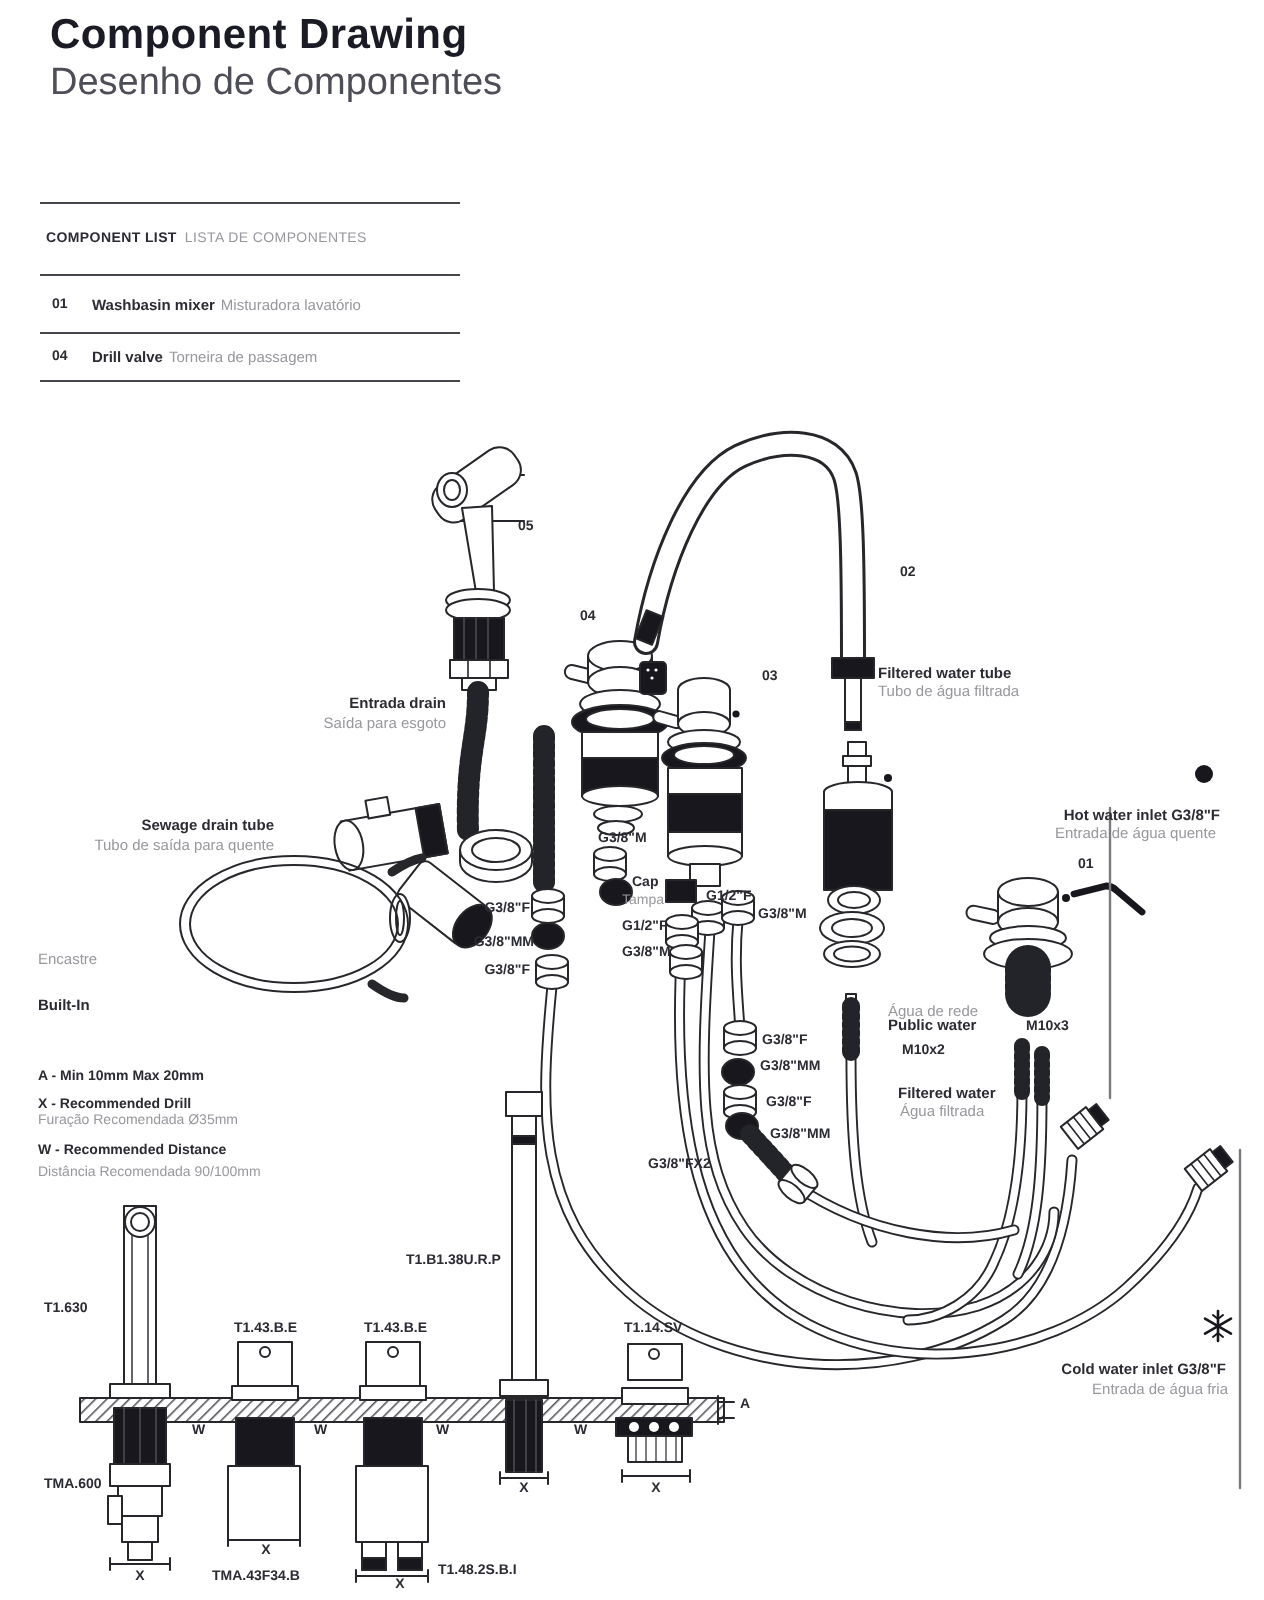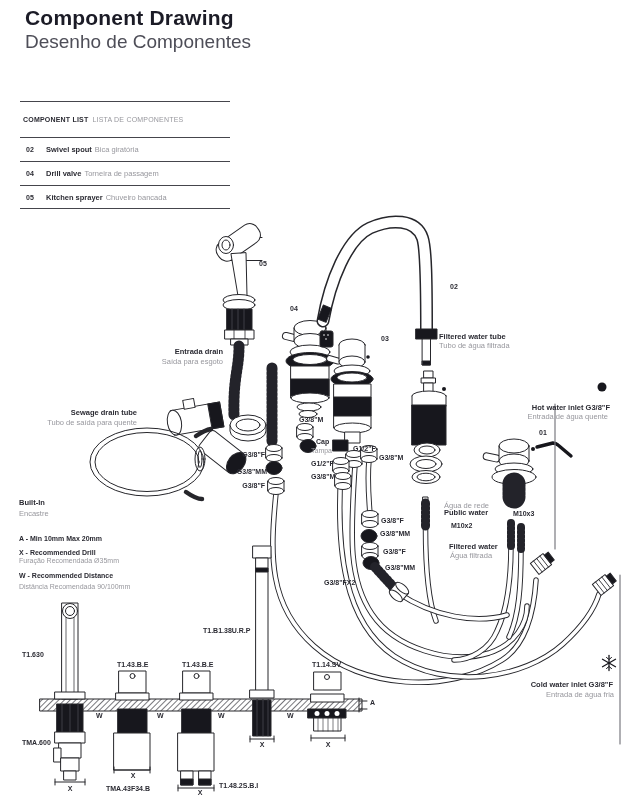--- a/index.html
+++ b/index.html
@@ -36,34 +36,29 @@
 <div class="page">
 
   <div class="title">Component Drawing</div>
   <div class="subtitle">Desenho de Componentes</div>
 
   <div class="clist">
     <div class="chead">
       <span class="en">COMPONENT LIST</span>
       <span class="pt">LISTA DE COMPONENTES</span>
     </div>
-    <div class="crow r2">
-      <span class="num">02</span>
-      <span class="nm">Swivel spout</span>
-      <span class="nmpt">Bica giratória</span>
+    <div class="crow r1">
+      <span class="num">01</span>
+      <span class="nm">Washbasin mixer</span>
+      <span class="nmpt">Misturadora lavatório</span>
     </div>
     <div class="crow r4">
       <span class="num">04</span>
       <span class="nm">Drill valve</span>
       <span class="nmpt">Torneira de passagem</span>
-    </div>
-    <div class="crow r5">
-      <span class="num">05</span>
-      <span class="nm">Kitchen sprayer</span>
-      <span class="nmpt">Chuveiro bancada</span>
     </div>
   </div>
 
   <svg width="632" height="800" viewBox="0 0 632 800">
     <defs>
       <pattern id="hatch" patternUnits="userSpaceOnUse" width="4" height="4" patternTransform="rotate(45)">
         <rect width="4" height="4" fill="#fff"></rect>
         <line x1="0" y1="0" x2="0" y2="4" stroke="#55555c" stroke-width="1.6"></line>
       </pattern>
       <g id="nutw">
@@ -314,21 +309,21 @@
   <div class="lb" style="left:450px;top:283px">02</div>
   <div class="lb" style="left:539px;top:429px">01</div>
 
   <div class="lb l8" style="right:409px;top:348px">Entrada drain</div>
   <div class="lb l8 gy" style="right:409px;top:358px">Saída para esgoto</div>
 
   <div class="lb l8" style="right:495px;top:409px">Sewage drain tube</div>
   <div class="lb l8 gy" style="right:495px;top:419px">Tubo de saída para quente</div>
 
   <div class="lb l8" style="left:19px;top:499px">Built-In</div>
-  <div class="lb l8 gy" style="left:19px;top:510px">Encastre</div>
+  <div class="lb l8 gy" style="left:19px;top:476px">Encastre</div>
 
   <div class="lb" style="left:19px;top:535px">A - Min 10mm Max 20mm</div>
   <div class="lb" style="left:19px;top:549px">X - Recommended Drill</div>
   <div class="lb gy" style="left:19px;top:557px">Furação Recomendada Ø35mm</div>
   <div class="lb" style="left:19px;top:572px">W - Recommended Distance</div>
   <div class="lb gy" style="left:19px;top:583px">Distância Recomendada 90/100mm</div>
 
   <div class="lb l8" style="left:439px;top:333px">Filtered water tube</div>
   <div class="lb l8 gy" style="left:439px;top:342px">Tubo de água filtrada</div>
 

